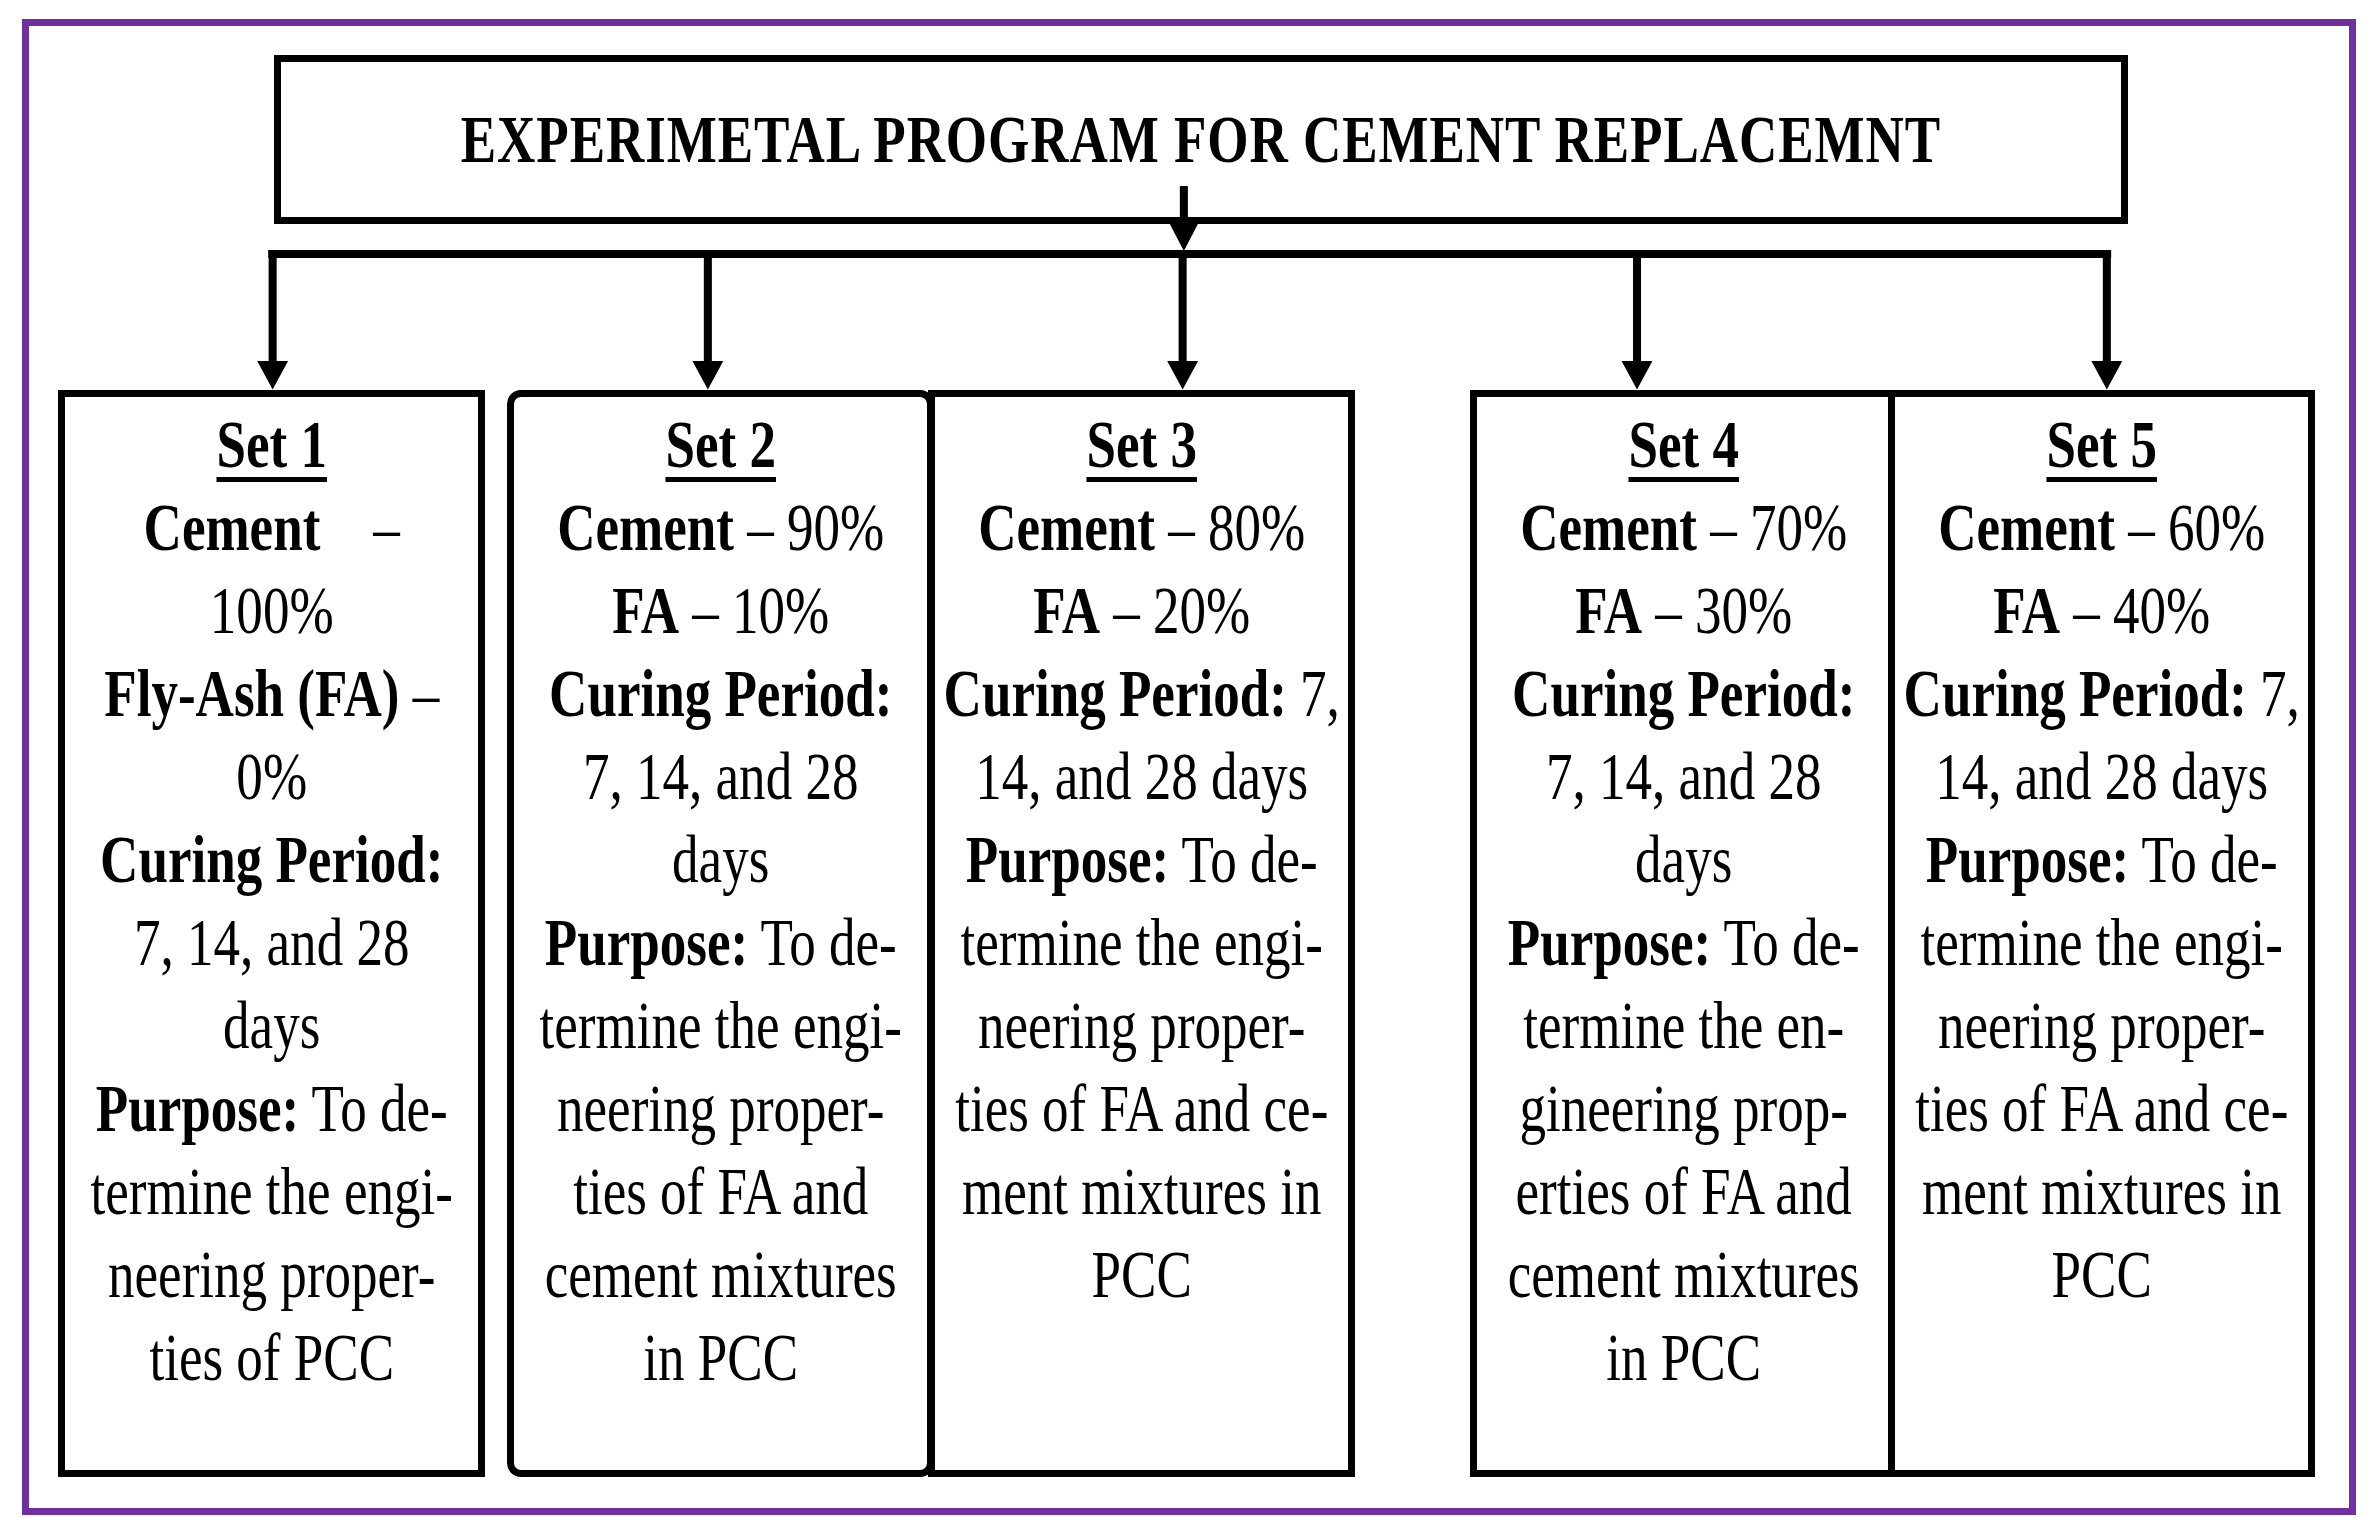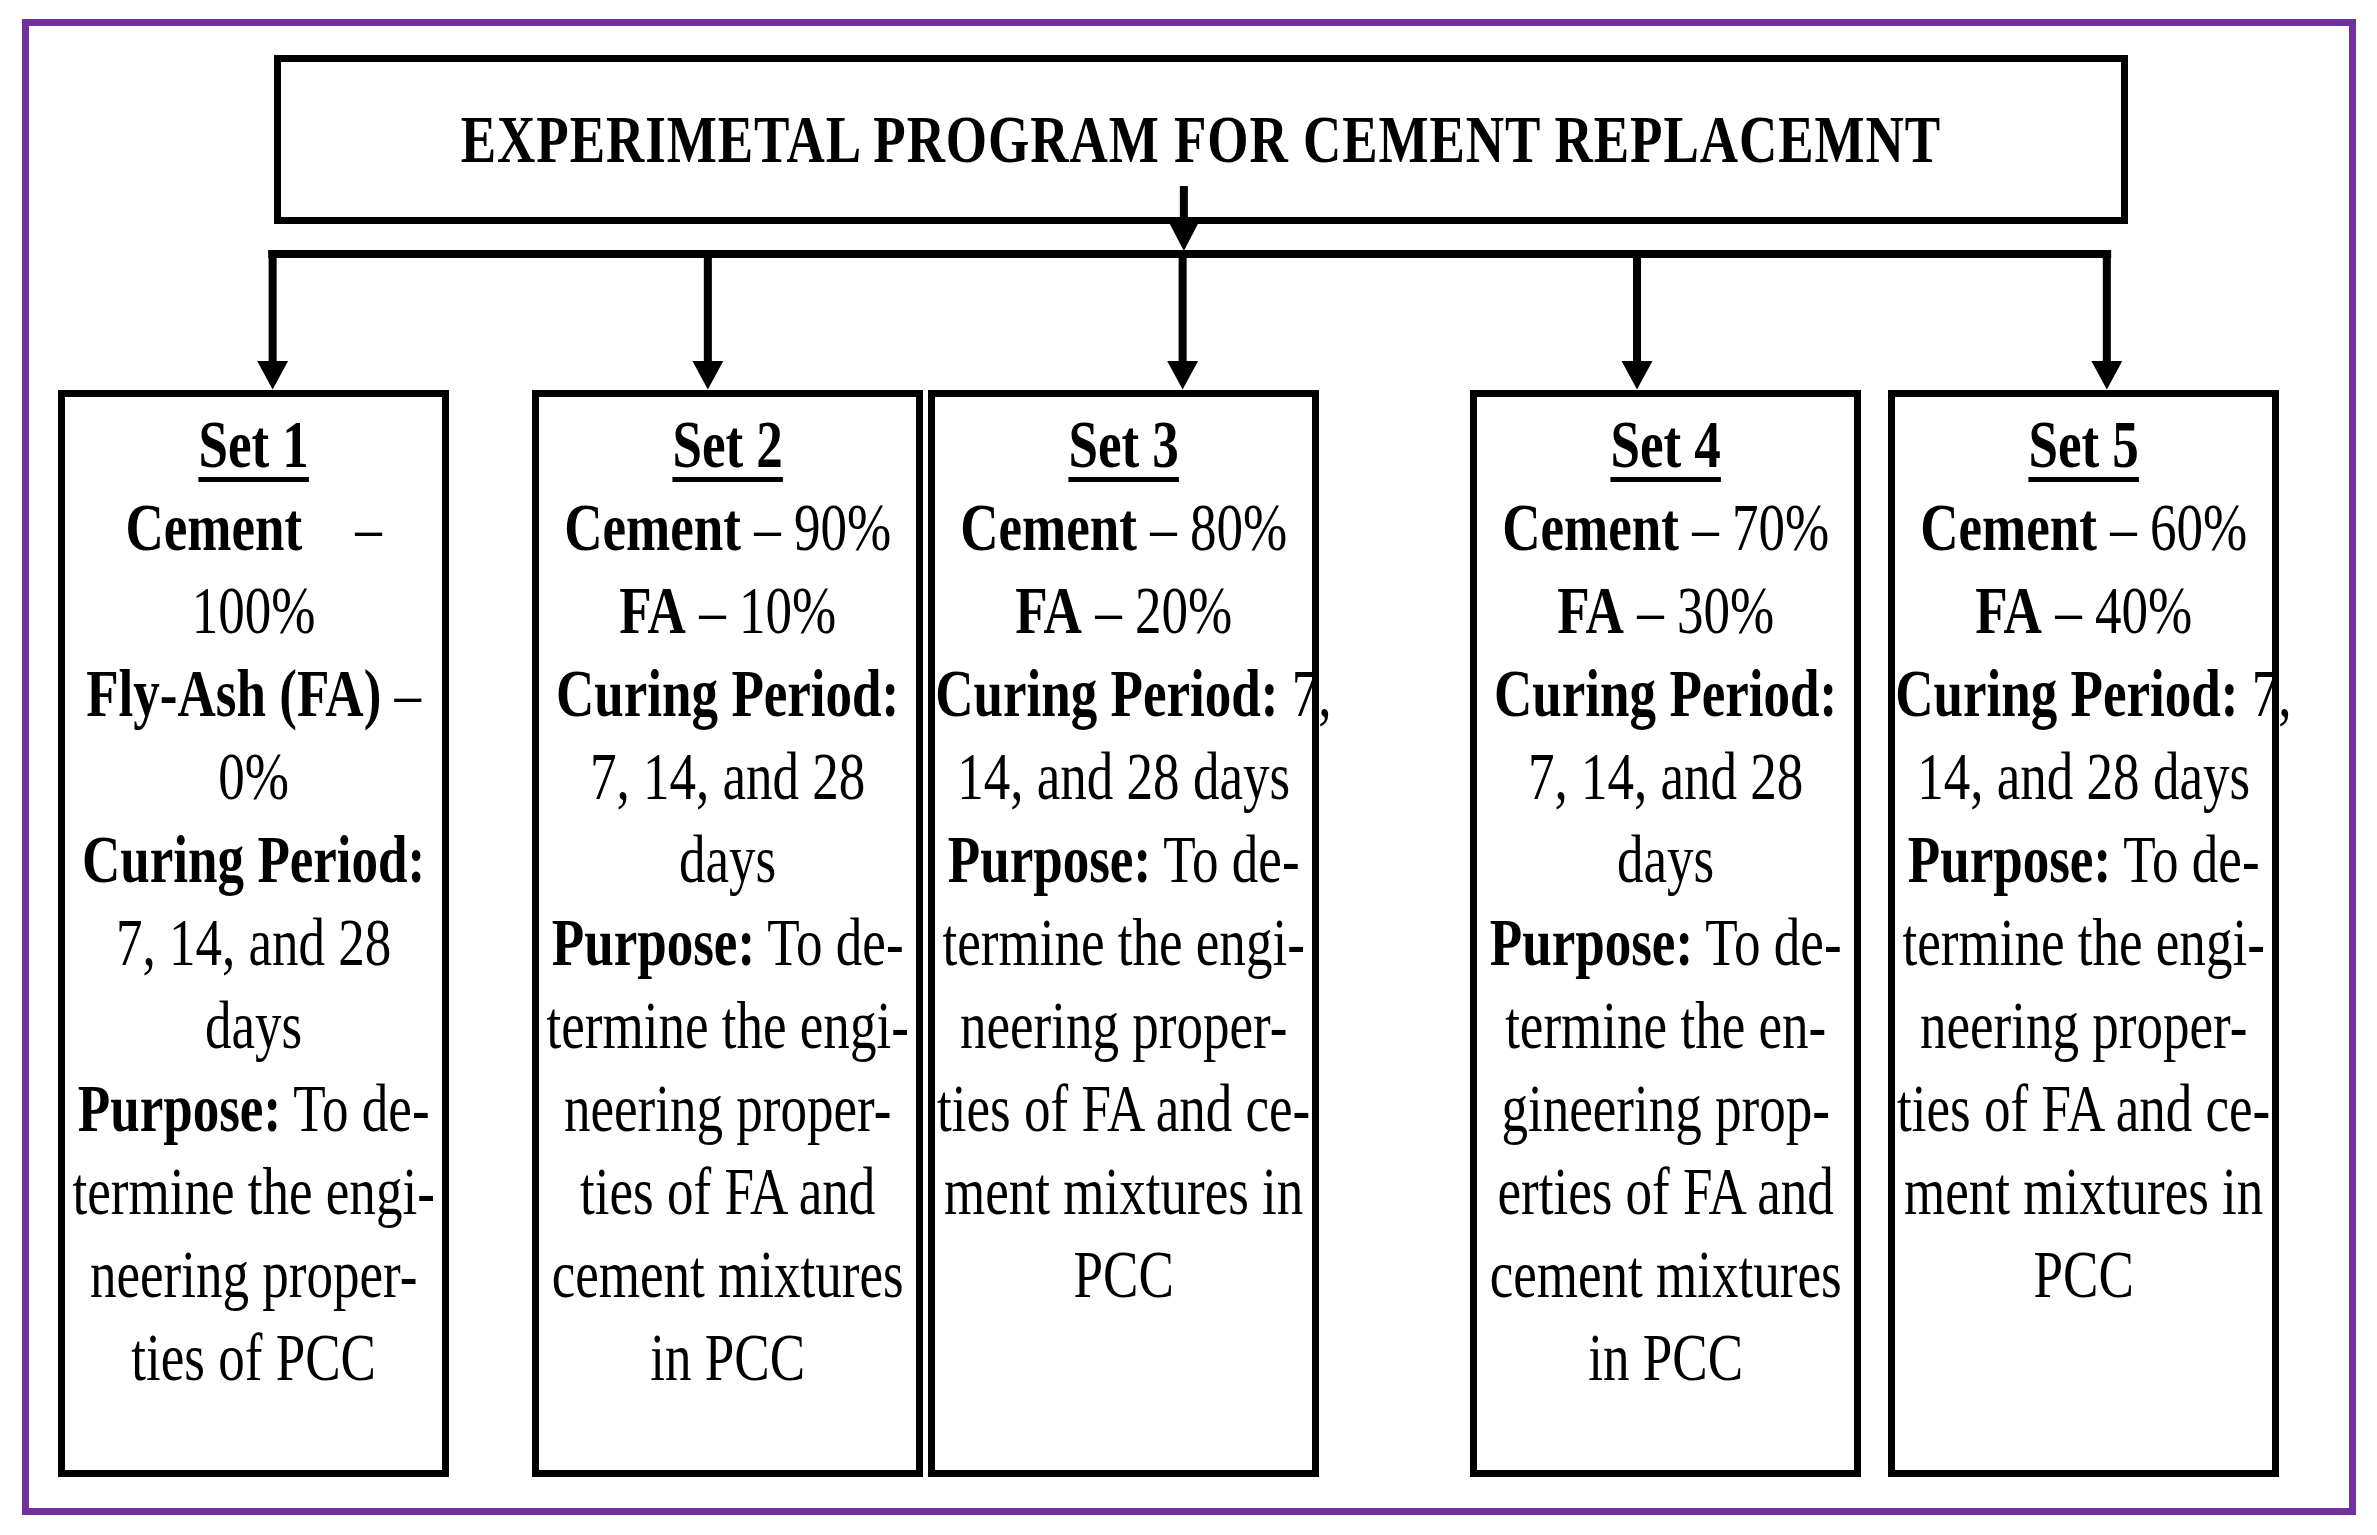--- a/index.html
+++ b/index.html
@@ -22,25 +22,25 @@
     display:flex;align-items:center;justify-content:center;
   }
   .title-box .title-text{
     font-weight:bold;font-size:68px;white-space:nowrap;letter-spacing:1.2px;
     transform:scaleX(0.78);transform-origin:50% 50%;
   }
   
   .connectors{position:absolute;left:0;top:0;width:2377px;height:1535px;pointer-events:none;}
   
   .card{
-    position:absolute;top:390px;width:391px;height:1087px;
+    position:absolute;top:390px;width:427px;height:1087px;
     border:7.4px solid #000;box-sizing:border-box;background:#fff;
   }
   #cards .card:nth-child(1){left:58px;}
-  #cards .card:nth-child(2){left:532px;}
+  #cards .card:nth-child(2){left:507px;border-radius:14px;}
   #cards .card:nth-child(3){left:928px;}
   #cards .card:nth-child(4){left:1438px;margin-left:32px;}
   #cards .card:nth-child(5){left:1888px;}
   .card-content{
     width:128.2%;margin-left:-14.1%;margin-top:6.2px;
     transform:scaleX(0.78);transform-origin:50% 0%;
   }
   .line{
     font-size:68px;line-height:83px;text-align:center;white-space:nowrap;
   }

